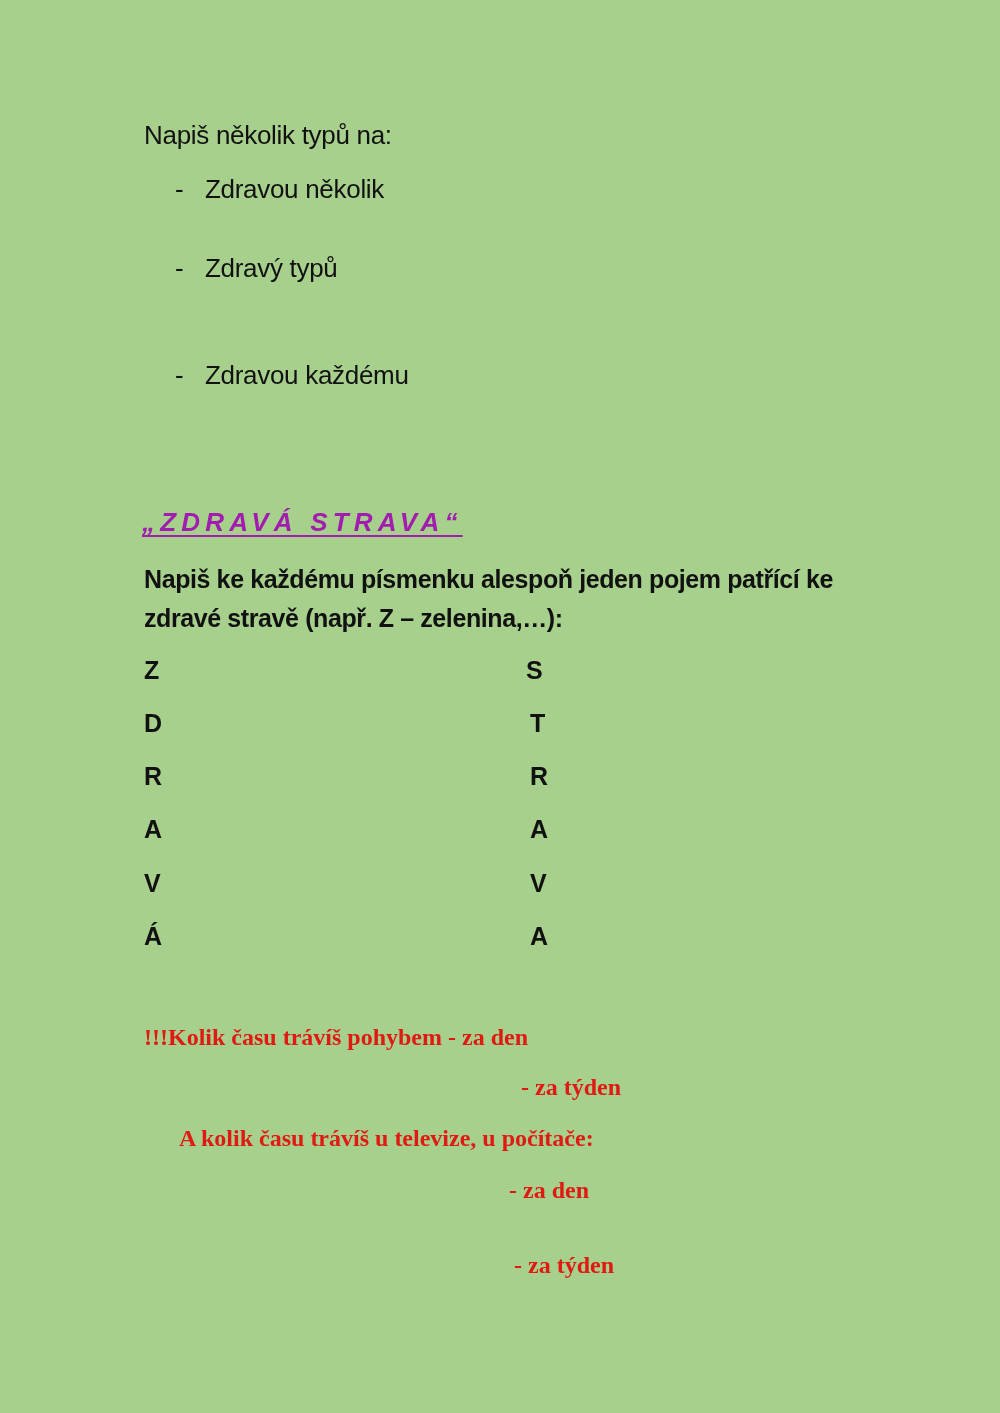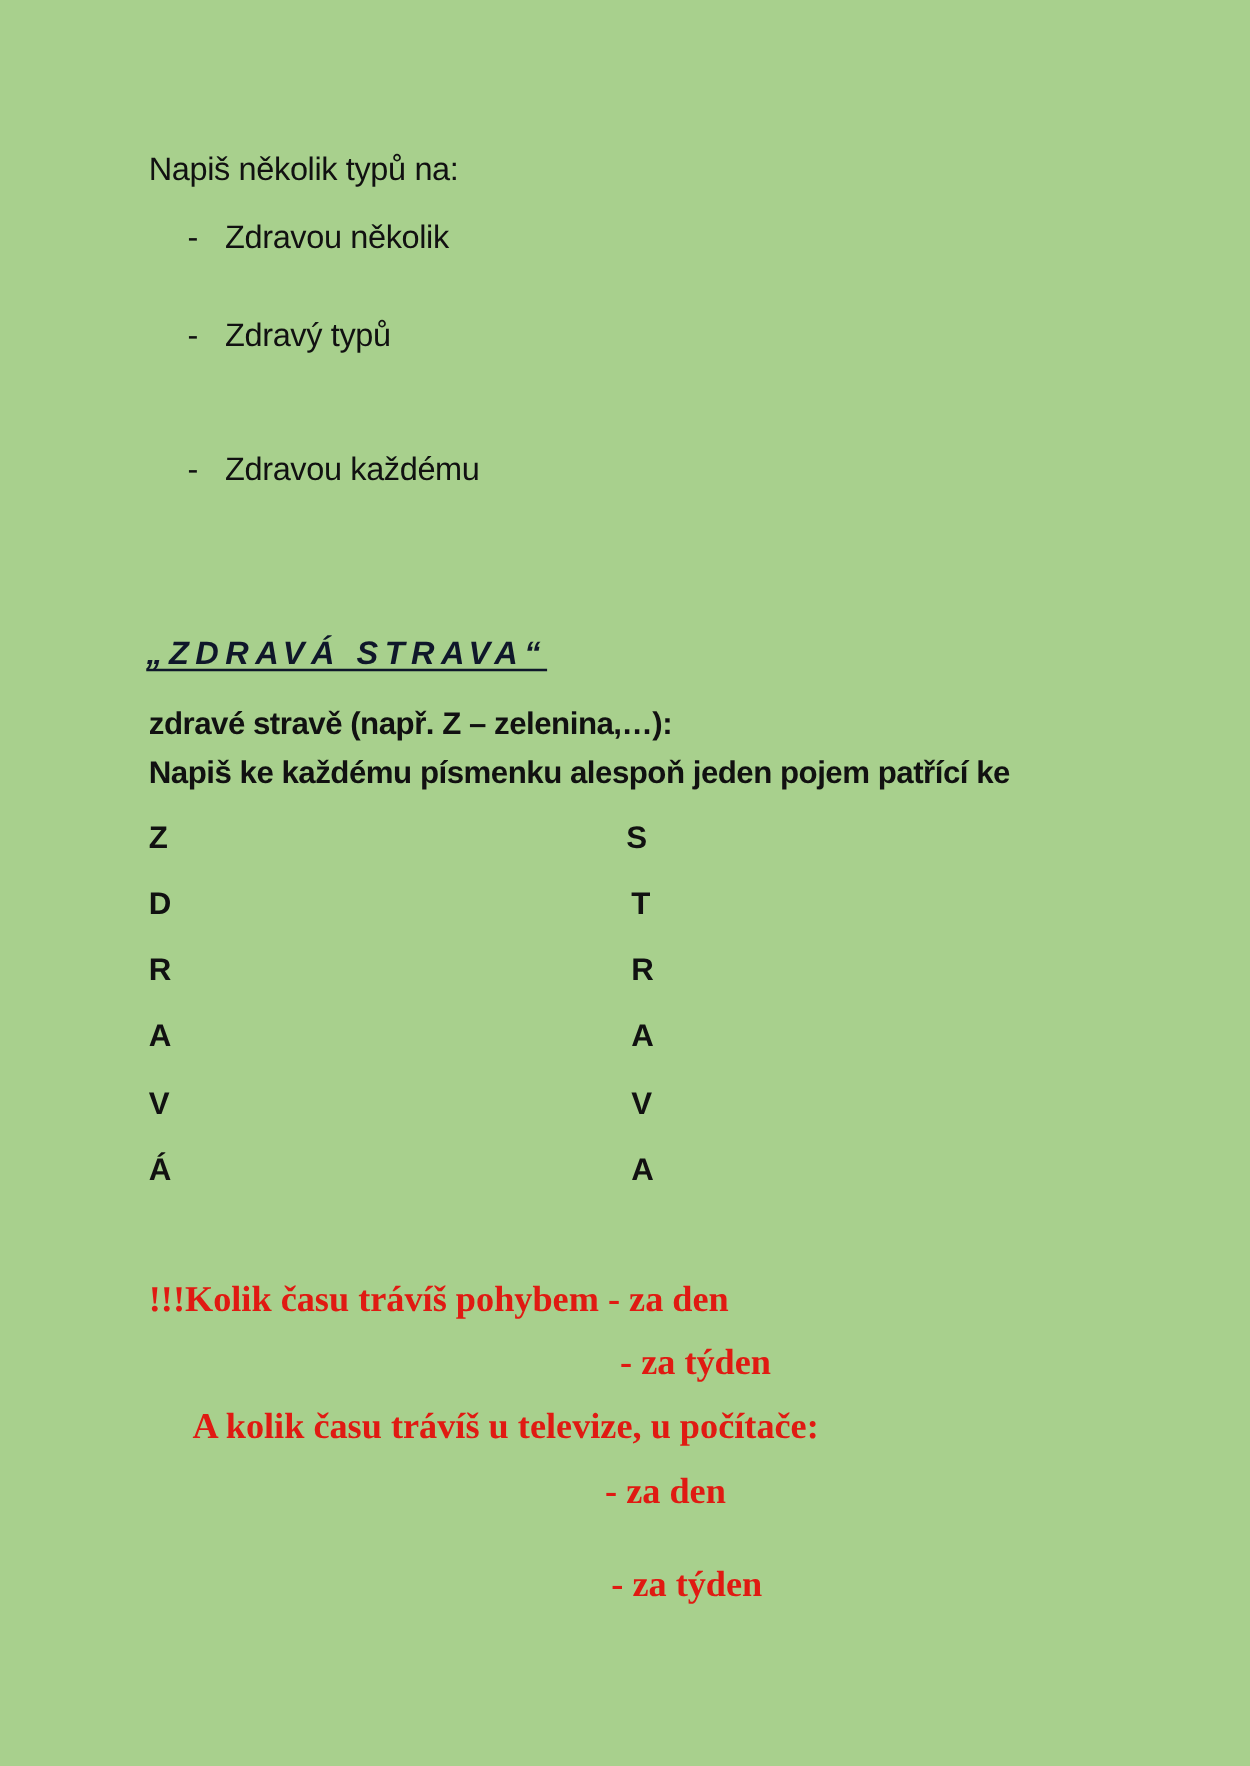--- a/index.html
+++ b/index.html
@@ -4,35 +4,35 @@
   <style>
     html, body { margin: 0; padding: 0; }
     body {
       width: 1000px; height: 1413px;
       background: #a8d08d;
       position: relative;
       overflow: hidden;
       font-family: "Liberation Sans", "DejaVu Sans", sans-serif;
       color: #111;
     }
-    .abs { position: absolute; white-space: nowrap; }
+    .abs { position: absolute; white-space: nowrap; margin-left: 25px; }
     .intro { left: 119px; top: 120px; font-size: 26px; letter-spacing: -0.3px; }
     .bullet { font-size: 26px; letter-spacing: -0.3px; }
     .bullet .dash { position: absolute; left: 0; }
     .bullet .txt { position: absolute; left: 30px; }
     .title {
       left: 117px; top: 507px; font-size: 26px; font-weight: bold; font-style: italic;
-      color: #0f172a; letter-spacing: 5.2px; text-decoration: underline;
+      color: #a21caf; letter-spacing: 5.2px; text-decoration: underline;
       text-underline-offset: 4px; text-decoration-thickness: 2px;
     }
     .instr { left: 119px; top: 560px; font-size: 25px; font-weight: bold; line-height: 39px; letter-spacing: -0.4px; }
     .letter { font-size: 25px; font-weight: bold; }
     .red {
       font-family: "Liberation Serif", "DejaVu Serif", serif;
-      color: #e01a12; font-weight: bold; font-size: 29px;
+      color: #e01a12; font-weight: bold; font-size: 24px;
     }
   </style>
 </head>
 <body>
 
 <div>
 
   <div class="abs intro">Napiš několik typů na:</div>
 
   <div class="abs bullet" style="left:150px; top:174px; width:400px; height:34px;">
@@ -44,22 +44,22 @@
     <span class="txt">Zdravý typů</span>
   </div>
   <div class="abs bullet" style="left:150px; top:360px; width:400px; height:34px;">
     <span class="dash">-</span>
     <span class="txt">Zdravou každému</span>
   </div>
 
   <div class="abs title">„ZDRAVÁ STRAVA“</div>
 
   <div class="abs instr">
+    <div>Napiš ke každému písmenku alespoň jeden pojem patřící ke</div>
     <div>zdravé stravě (např. Z – zelenina,…):</div>
-    <div>Napiš ke každému písmenku alespoň jeden pojem patřící ke</div>
   </div>
 
   <div class="abs letter" style="left:119px; top:656px;">Z</div>
   <div class="abs letter" style="left:119px; top:709px;">D</div>
   <div class="abs letter" style="left:119px; top:762px;">R</div>
   <div class="abs letter" style="left:119px; top:815px;">A</div>
   <div class="abs letter" style="left:119px; top:869px;">V</div>
   <div class="abs letter" style="left:119px; top:922px;">Á</div>
 
   <div class="abs letter" style="left:501px; top:656px;">S</div>

